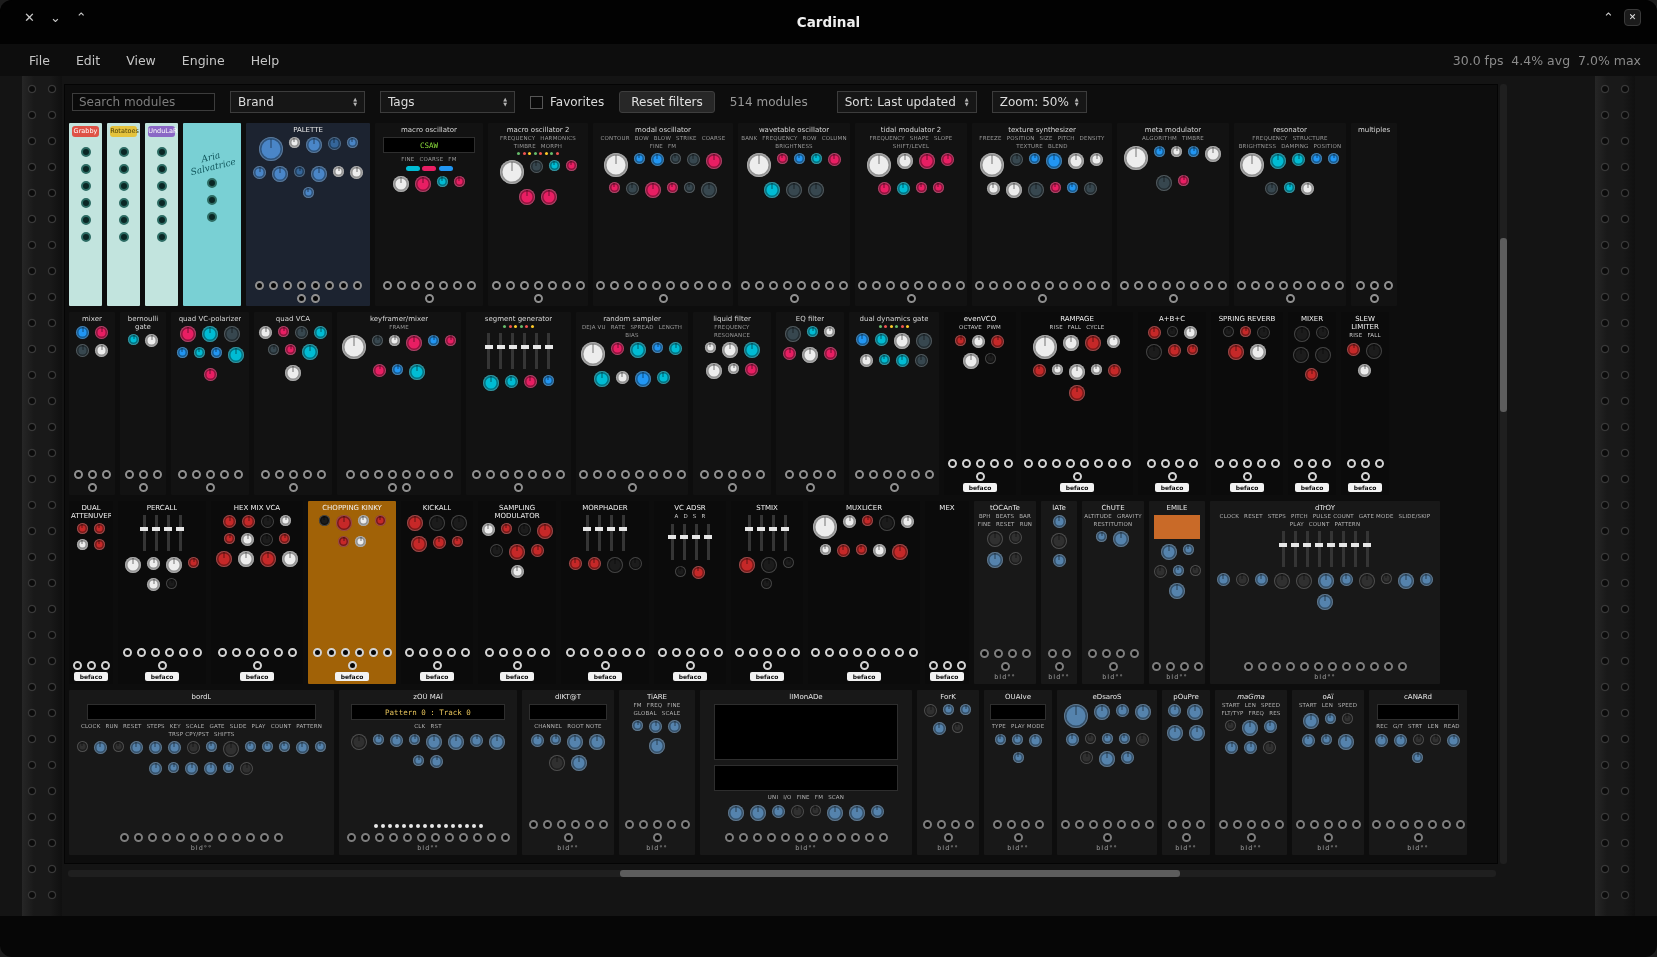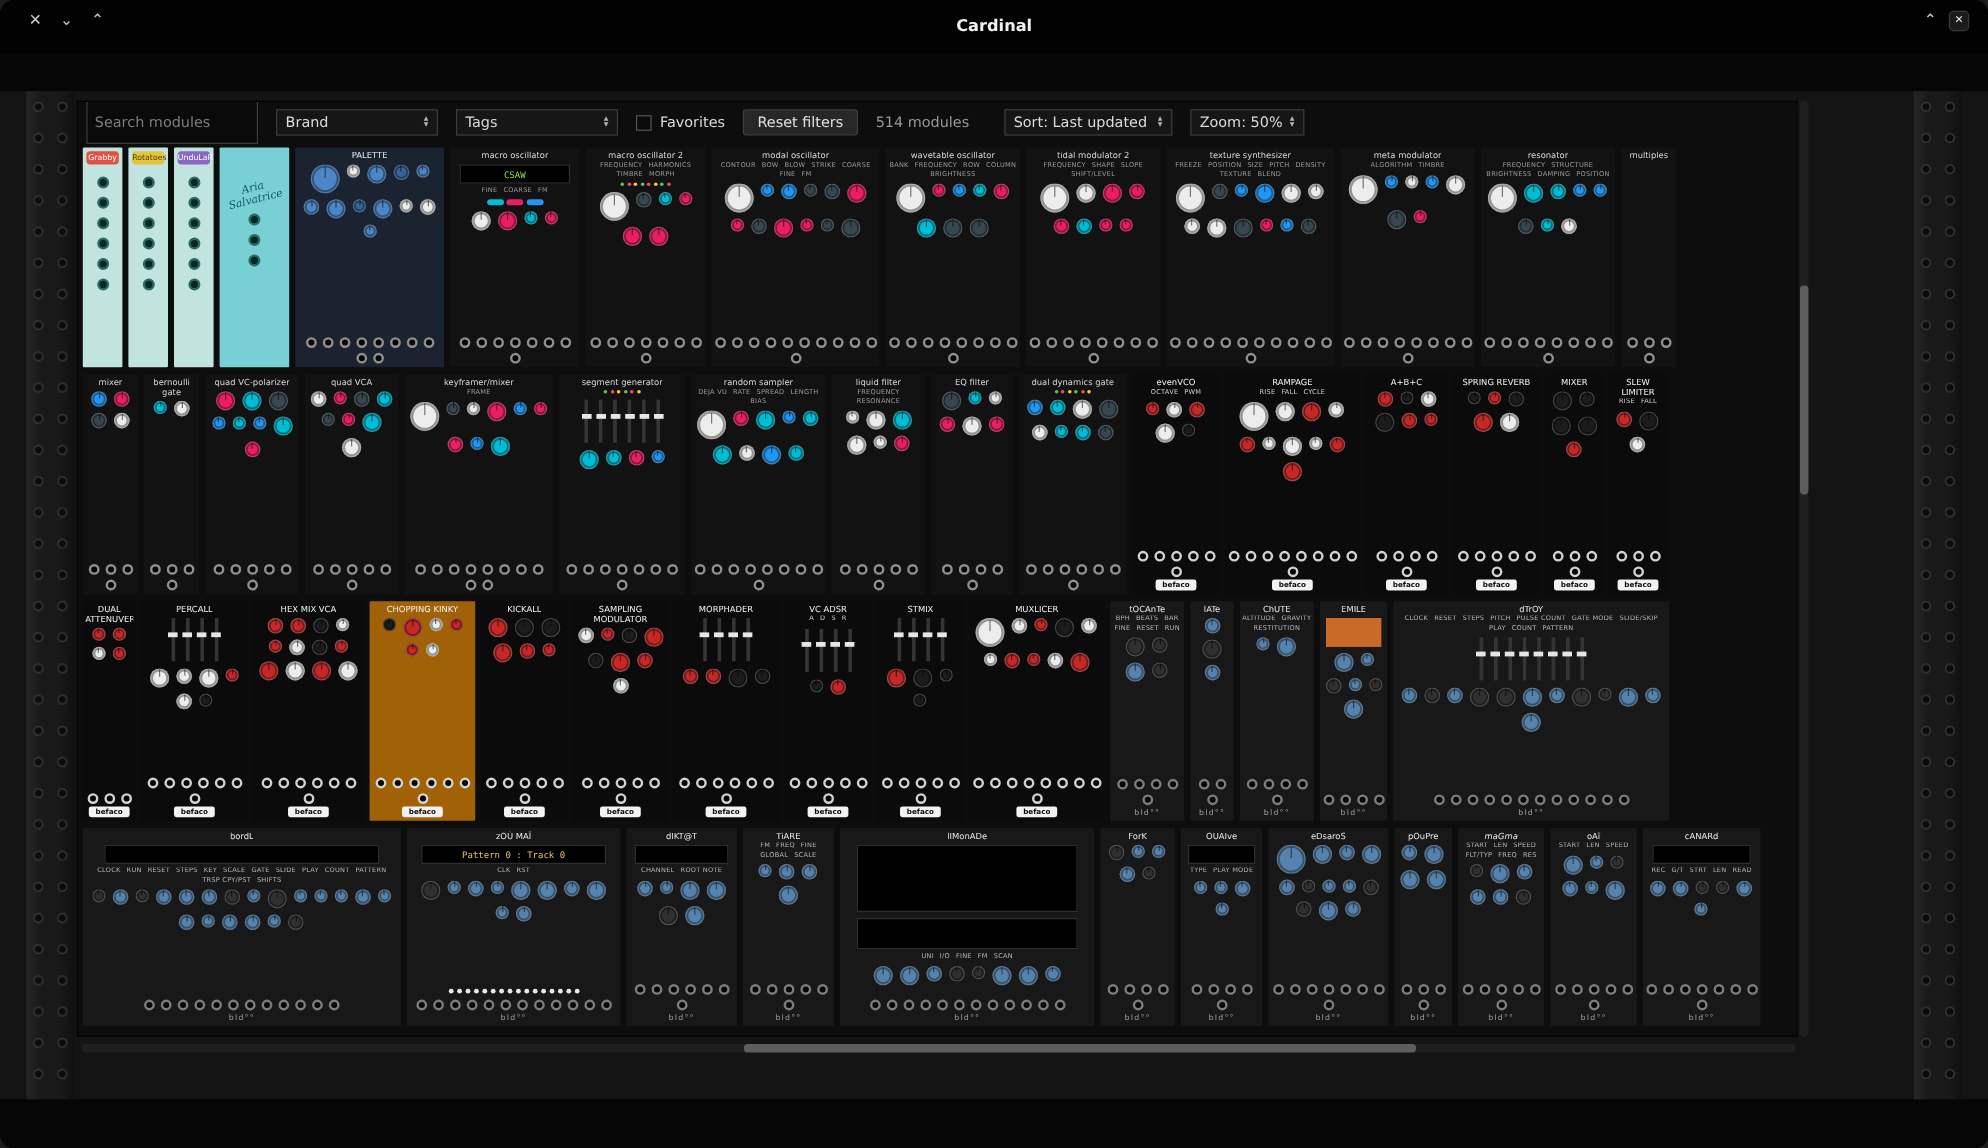--- a/index.html
+++ b/index.html
@@ -25,21 +25,21 @@
         background-image:
           radial-gradient(circle at 10px 13px, #0b0b0b 2.4px, #3b3b3b 3.6px, rgba(0,0,0,0) 4.6px),
           radial-gradient(circle at 30px 13px, #0b0b0b 2.4px, #3b3b3b 3.6px, rgba(0,0,0,0) 4.6px),
           linear-gradient(90deg,#262626,#191919 30%,#191919 70%,#101010);
         background-size:40px 26px,40px 26px,100% 100%}
   .rail.left{left:22px}.rail.right{right:22px}
   
   .browser{position:absolute;left:64px;top:84px;width:1434px;height:780px;background:rgba(13,13,13,.97);
            border:1px solid #040404;overflow:hidden}
   .toolbar{display:flex;align-items:center;height:34px;padding:0 7px;gap:15px;font-size:12px;color:#dcdcdc}
-  .search{width:143px;height:36px;background:#0a0a0a;border:1px solid #3c3c3c;color:#bbb;font-size:12px;
+  .search{width:143px;height:18px;background:#0a0a0a;border:1px solid #3c3c3c;color:#bbb;font-size:12px;
           padding:4px 6px;font-family:"DejaVu Sans",sans-serif;outline:none}
   .search::placeholder{color:#7d7d7d}
   .select{height:22px;background:#161616;border:1px solid #3c3c3c;display:flex;align-items:center;
           padding:0 7px;gap:6px;cursor:default}
   .select .lbl{flex:1;white-space:nowrap}
   .spin{display:flex;flex-direction:column;font-size:5px;line-height:5.5px;color:#b5b5b5}
   .w135{width:135px}.w140{width:140px}.w95{width:95px}
   .fav-group{display:flex;align-items:center;gap:7px}
   .checkbox{width:13px;height:13px;background:#0a0a0a;border:1px solid #565656}
   .btn{height:22px;background:#272727;border:1px solid #3e3e3e;border-radius:3px;padding:0 11px;display:flex;
@@ -97,20 +97,30 @@
       <span class="tb-icon">✕</span>
       <span class="tb-icon">⌄</span>
       <span class="tb-icon">⌃</span>
     </div>
     <div class="tb-right">
       <span class="tb-icon">⌃</span>
       <span class="logo-box">✕</span>
     </div>
   </div>
 
+  <div class="menubar">
+    <div style="display:flex">
+        <div class="menu-item">File</div>
+        <div class="menu-item">Edit</div>
+        <div class="menu-item">View</div>
+        <div class="menu-item">Engine</div>
+        <div class="menu-item">Help</div>
+      </div>
+    <div class="menu-stats">30.0 fps  4.4% avg  7.0% max</div>
+  </div>
 
   <div class="rack">
     <div class="rail left"></div>
     <div class="rail right"></div>
   </div>
 
   <div class="browser">
     <div class="toolbar">
       <input class="search" placeholder="Search modules" style="">
       <div class="select w135">
@@ -1092,20 +1102,29 @@
               <span class="port" style="border-color: rgb(210, 210, 210);"></span>
               <span class="port" style="border-color: rgb(210, 210, 210);"></span>
               <span class="port" style="border-color: rgb(210, 210, 210);"></span>
               <span class="port" style="border-color: rgb(210, 210, 210);"></span>
               <span class="port" style="border-color: rgb(210, 210, 210);"></span>
               <span class="port" style="border-color: rgb(210, 210, 210);"></span>
               <span class="port" style="border-color: rgb(210, 210, 210);"></span>
             </div>
             <div class="logo befaco-logo">befaco</div>
           </div>
+          <div class="tile" style="width: 44px; background: rgb(11, 11, 11);">
+            <div class="m-title" style="color: rgb(242, 242, 242);">MEX</div>
+            <div class="ports">
+              <span class="port" style="border-color: rgb(210, 210, 210);"></span>
+              <span class="port" style="border-color: rgb(210, 210, 210);"></span>
+              <span class="port" style="border-color: rgb(210, 210, 210);"></span>
+            </div>
+            <div class="logo befaco-logo">befaco</div>
+          </div>
           <div class="tile" style="width: 62px; background: rgb(24, 24, 24);">
             <div class="m-title" style="color: rgb(232, 232, 232);">tOCAnTe</div>
             <div class="labels">
               <span class="m-label" style="color: rgb(181, 181, 181);">BPH</span>
               <span class="m-label" style="color: rgb(181, 181, 181);">BEATS</span>
               <span class="m-label" style="color: rgb(181, 181, 181);">BAR</span>
               <span class="m-label" style="color: rgb(181, 181, 181);">FINE</span>
               <span class="m-label" style="color: rgb(181, 181, 181);">RESET</span>
               <span class="m-label" style="color: rgb(181, 181, 181);">RUN</span>
             </div>

